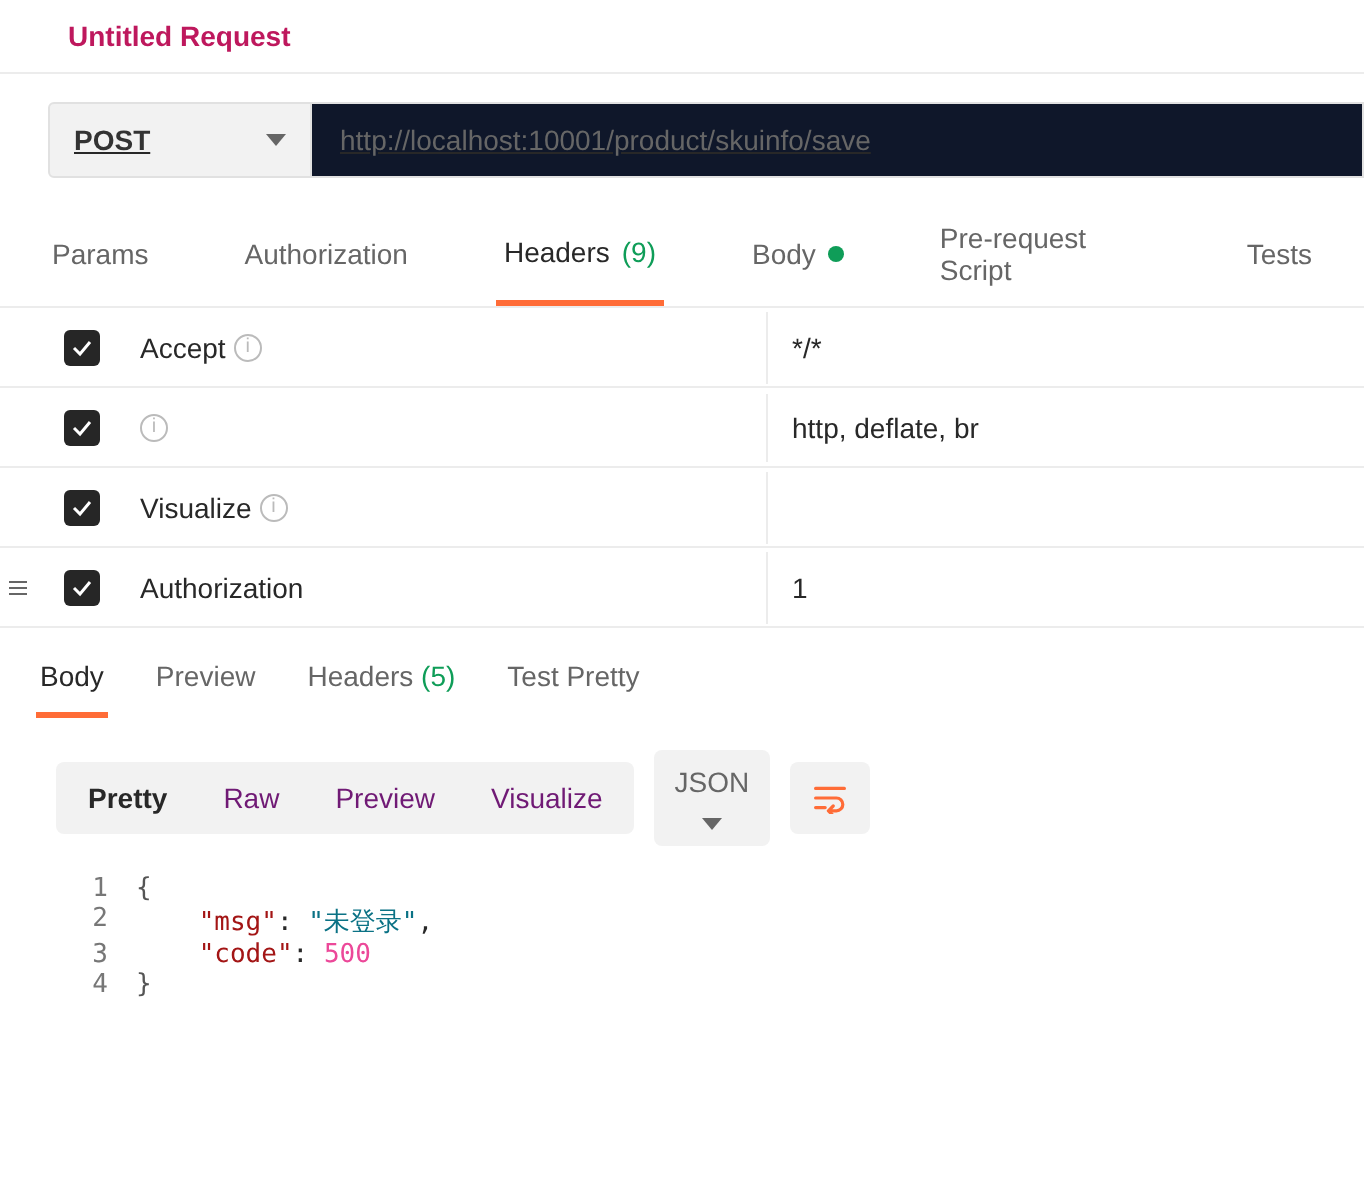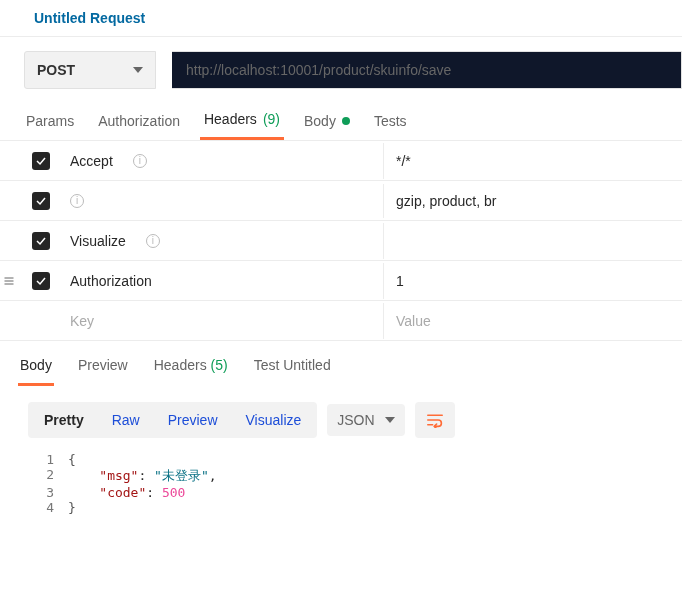--- a/index.html
+++ b/index.html
@@ -12,27 +12,28 @@
   height: 601px;
   overflow: hidden;
 }
 .topbar {
   padding: 10px 18px 10px 30px;
   border-bottom: 1px solid #ececec;
 }
 .title {
   font-weight: 600;
   font-size: 14px;
-  color: #0369a1;
+  color: #be185d;
   margin-left: 4px;
 }
 .reqrow {
   display: flex;
   padding: 14px 0 14px 24px;
-  gap: 16px;
+  gap: 0;
+  text-decoration: underline;
 }
 .method {
   display:flex; align-items:center; justify-content:space-between;
   width: 132px;
   background: #f2f2f2;
   border: 1px solid #e1e1e1;
   border-radius: 3px 0 0 3px;
   padding: 10px 12px;
   font-weight: 600;
   color: #333;
@@ -40,21 +41,21 @@
 .url {
   flex:1;
   background: #0f172a;
   border: 1px solid #e1e1e1;
   border-left: none;
   padding: 10px 14px;
   color: #666;
 }
 .tabs {
   display:flex;
-  gap: 16px;
+  gap: 40px;
   padding: 0 22px;
   font-size: 14px;
   color: #666;
 }
 .tab {
   padding: 8px 4px 10px;
   cursor: pointer;
   display:flex; align-items:center; gap:6px;
 }
 .tab.active {
@@ -76,21 +77,21 @@
 }
 .hdrag {
   width: 18px; display:flex; justify-content:center; color:#888;
 }
 .hcheck {
   width: 46px; display:flex; justify-content:center;
 }
 .hkey {
   flex: 0 0 320px;
   padding: 10px 6px;
-  display:flex; align-items:center; gap:20px;
+  display:flex; align-items:center; gap:4px;
   color:#282828;
   border-right: 1px solid #ececec;
 }
 .hval {
   flex:1;
   padding: 10px 12px;
   color:#282828;
 }
 .placeholder { color:#aaa; }
 .info-icon {
@@ -120,29 +121,30 @@
   margin: 16px 0 10px 10px;
 }
 .pill {
   background:#f2f2f2;
   border-radius:4px;
   display:flex; align-items:flex-end;
   padding: 2px;
 }
 .pill-item {
   padding: 8px 14px;
-  color:#1d4ed8; cursor:pointer;
+  color:#701a75; cursor:pointer;
 }
 .pill-item.active { color:#282828; font-weight:600; }
 .fmt {
   background:#f2f2f2;
   border-radius:4px;
   padding: 8px 10px;
   display:flex; align-items:center; gap:10px;
   color:#666;
+  flex-direction:column;
 }
 .wrap-icon {
   background:#f2f2f2;
   border-radius:4px;
   width:40px; height:36px;
   display:flex; align-items:center; justify-content:center;
 }
 .code {
   font-family: Consolas, Menlo, monospace;
   font-size: 13px;
@@ -192,20 +194,23 @@
     </div>
   <div class="tab active">
     <span>Headers</span>
     <span class="count">(9)</span>
   </div>
   <div class="tab">
     <span>Body</span>
     <span class="dot-green"></span>
   </div>
   <div class="tab">
+      <span>Pre-request Script</span>
+    </div>
+  <div class="tab">
       <span>Tests</span>
     </div>
 </div>
 
 <div class="headers-grid">
   <div class="hrow">
     <div class="hdrag"></div>
     <div class="hcheck">
       <div class="checkbox on">
         <svg class="icon" width="12" height="12" viewBox="0 0 24 24">
@@ -225,21 +230,21 @@
     <div class="hcheck">
       <div class="checkbox on">
         <svg class="icon" width="12" height="12" viewBox="0 0 24 24">
             <path d="M4 12 L10 18 L20 6" stroke="#fff" stroke-width="3" fill="none"></path>
           </svg>
       </div>
     </div>
     <div class="hkey">
       <span class="info-icon">i</span>
     </div>
-    <div class="hval"><span>gzip, product, br</span></div>
+    <div class="hval"><span>http, deflate, br</span></div>
   </div>
 
   <div class="hrow">
     <div class="hdrag"></div>
     <div class="hcheck">
       <div class="checkbox on">
         <svg class="icon" width="12" height="12" viewBox="0 0 24 24">
             <path d="M4 12 L10 18 L20 6" stroke="#fff" stroke-width="3" fill="none"></path>
           </svg>
       </div>
@@ -262,39 +267,31 @@
             <path d="M4 12 L10 18 L20 6" stroke="#fff" stroke-width="3" fill="none"></path>
           </svg>
       </div>
     </div>
     <div class="hkey">
       <span>Authorization</span>
     </div>
     <div class="hval"><span>1</span></div>
   </div>
 
-  <div class="hrow">
-    <div class="hdrag"></div>
-    <div class="hcheck"></div>
-    <div class="hkey placeholder">
-        <span>Key</span>
-      </div>
-    <div class="hval placeholder"><span>Value</span></div>
-  </div>
 </div>
 
 <div class="response-area">
   <div class="rtabs">
     <div class="rtab active"><span>Body</span></div>
     <div class="rtab"><span>Preview</span></div>
     <div class="rtab">
       <span>Headers</span>
       <span class="count">(5)</span>
     </div>
-    <div class="rtab"><span>Test Untitled</span></div>
+    <div class="rtab"><span>Test Pretty</span></div>
   </div>
 
   <div class="response-toolbar">
     <div class="pill">
       <div class="pill-item active"><span>Pretty</span></div>
       <div class="pill-item"><span>Raw</span></div>
       <div class="pill-item"><span>Preview</span></div>
       <div class="pill-item"><span>Visualize</span></div>
     </div>
     <div class="fmt">

